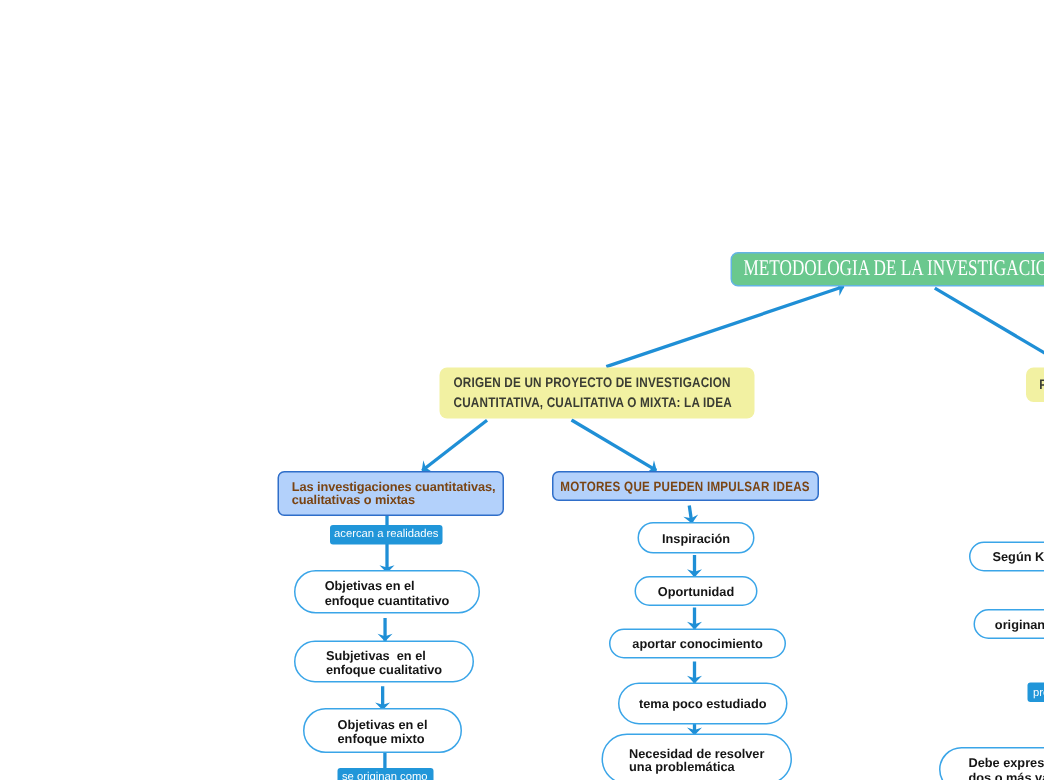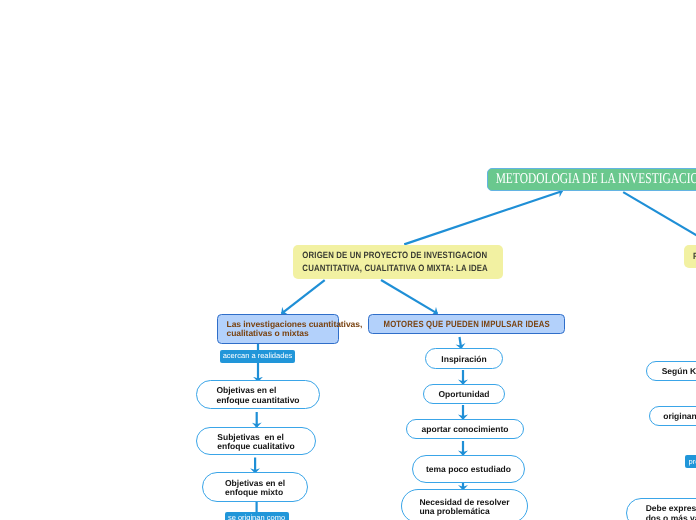--- a/index.html
+++ b/index.html
@@ -70,21 +70,21 @@
     <div class="inner">
         <span class="tx">ORIGEN DE UN PROYECTO DE INVESTIGACION</span>
         <span class="tx">CUANTITATIVA, CUALITATIVA O MIXTA: LA IDEA</span>
       </div>
   </div>
 
   <div class="node n-yellow big" style="left:636px;top:245px;width:152px;height:23px;">
     <span class="tx">PLANTEAMIENTO DEL PROBLEMA</span>
   </div>
 
-  <div class="node n-blue" style="left:185px;top:313.5px;width:122px;height:30px;flex-direction:column;align-items:flex-start;padding-left:8.5px;margin-left:32px;">
+  <div class="node n-blue" style="left:185px;top:313.5px;width:151px;height:30px;flex-direction:column;align-items:flex-start;padding-left:8.5px;">
     <span class="tx">Las investigaciones cuantitativas,</span>
     <span class="tx">cualitativas o mixtas</span>
   </div>
 
   <div class="node n-label" style="left:220px;top:350.2px;width:75px;height:12.6px;">
     <span class="tx">acercan a realidades</span>
   </div>
 
   <div class="node n-pill multiline" style="left:196px;top:380px;width:124px;height:29px;">
     <div class="inner"><span class="tx">Objetivas en el</span><span class="tx">enfoque cuantitativo</span></div>
@@ -95,21 +95,21 @@
   </div>
 
   <div class="node n-pill multiline" style="left:202px;top:472px;width:106px;height:30px;">
     <div class="inner"><span class="tx">Objetivas en el</span><span class="tx">enfoque mixto</span></div>
   </div>
 
   <div class="node n-label" style="left:224.5px;top:511.5px;width:64px;height:13px;">
     <span class="tx">se originan como</span>
   </div>
 
-  <div class="node n-blue compact" style="left:368px;top:314px;width:197px;height:20px;">
+  <div class="node n-blue compact" style="left:368px;top:314px;width:178px;height:20px;">
     <span class="tx">MOTORES QUE PUEDEN IMPULSAR IDEAS</span>
   </div>
 
   <div class="node n-pill" style="left:425px;top:348px;width:78px;height:21px;">
     <span class="tx">Inspiración</span>
   </div>
 
   <div class="node n-pill" style="left:423px;top:384px;width:82px;height:20px;">
     <span class="tx">Oportunidad</span>
   </div>

